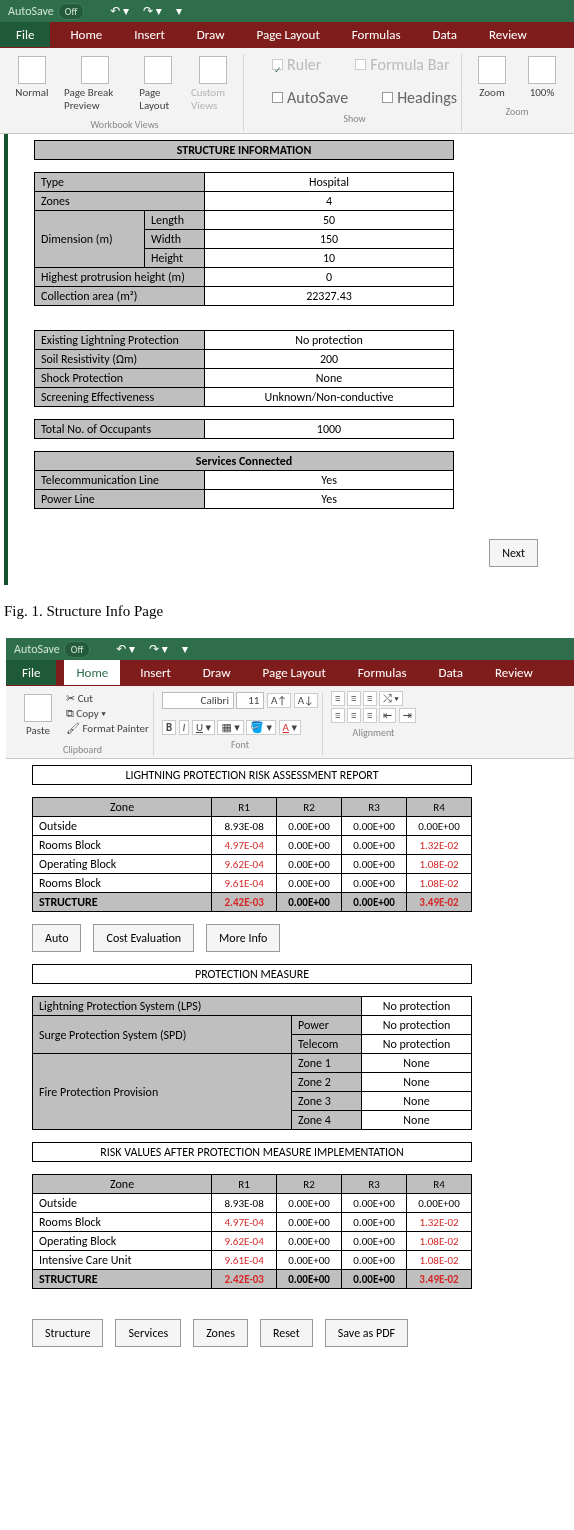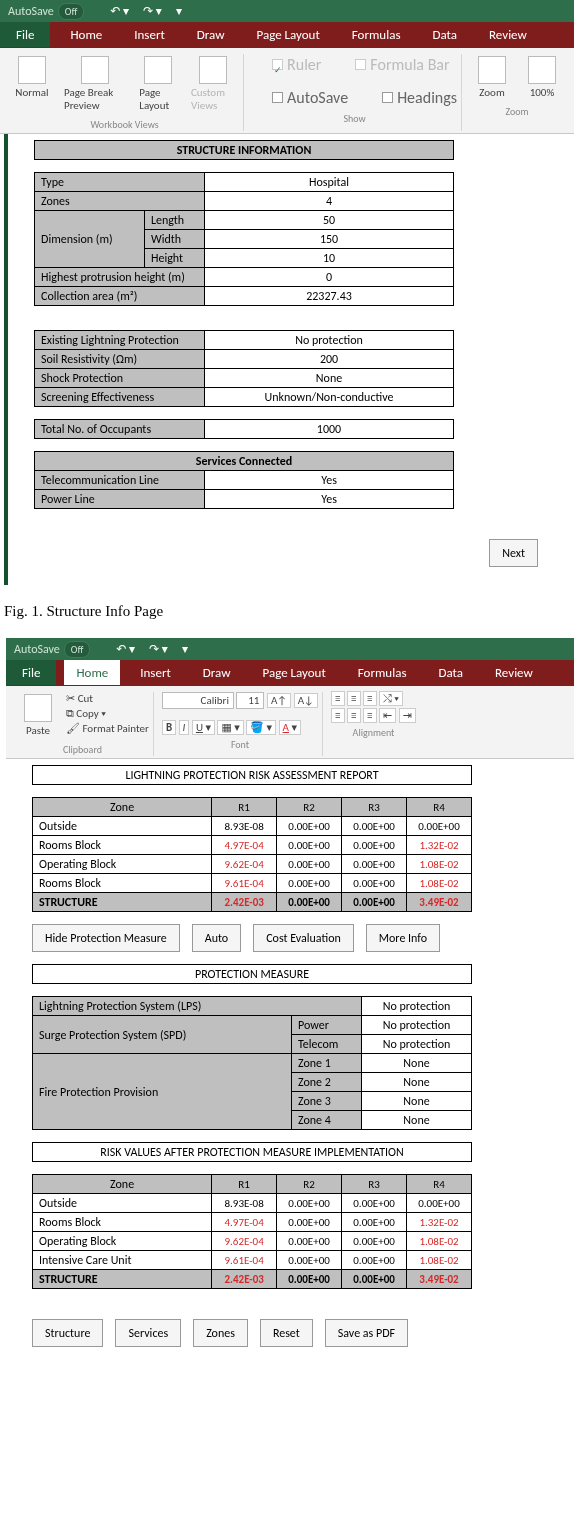--- a/index.html
+++ b/index.html
@@ -374,21 +374,20 @@
             <td>STRUCTURE</td>
             <td class="numcell red">2.42E-03</td>
             <td class="numcell">0.00E+00</td>
             <td class="numcell">0.00E+00</td>
             <td class="numcell red">3.49E-02</td>
           </tr>
         </tbody>
     </table>
     <div class="spacer"></div>
     <div class="btn-row">
-      <span class="btn">Hide Protection Measure</span>
       <span class="btn">Auto</span>
       <span class="btn">Cost Evaluation</span>
       <span class="btn">More Info</span>
     </div>
     <div class="spacer"></div>
 
     <table class="x" style="width:440px">
       <tbody>
           <tr>
             <td class="val">PROTECTION MEASURE</td>

